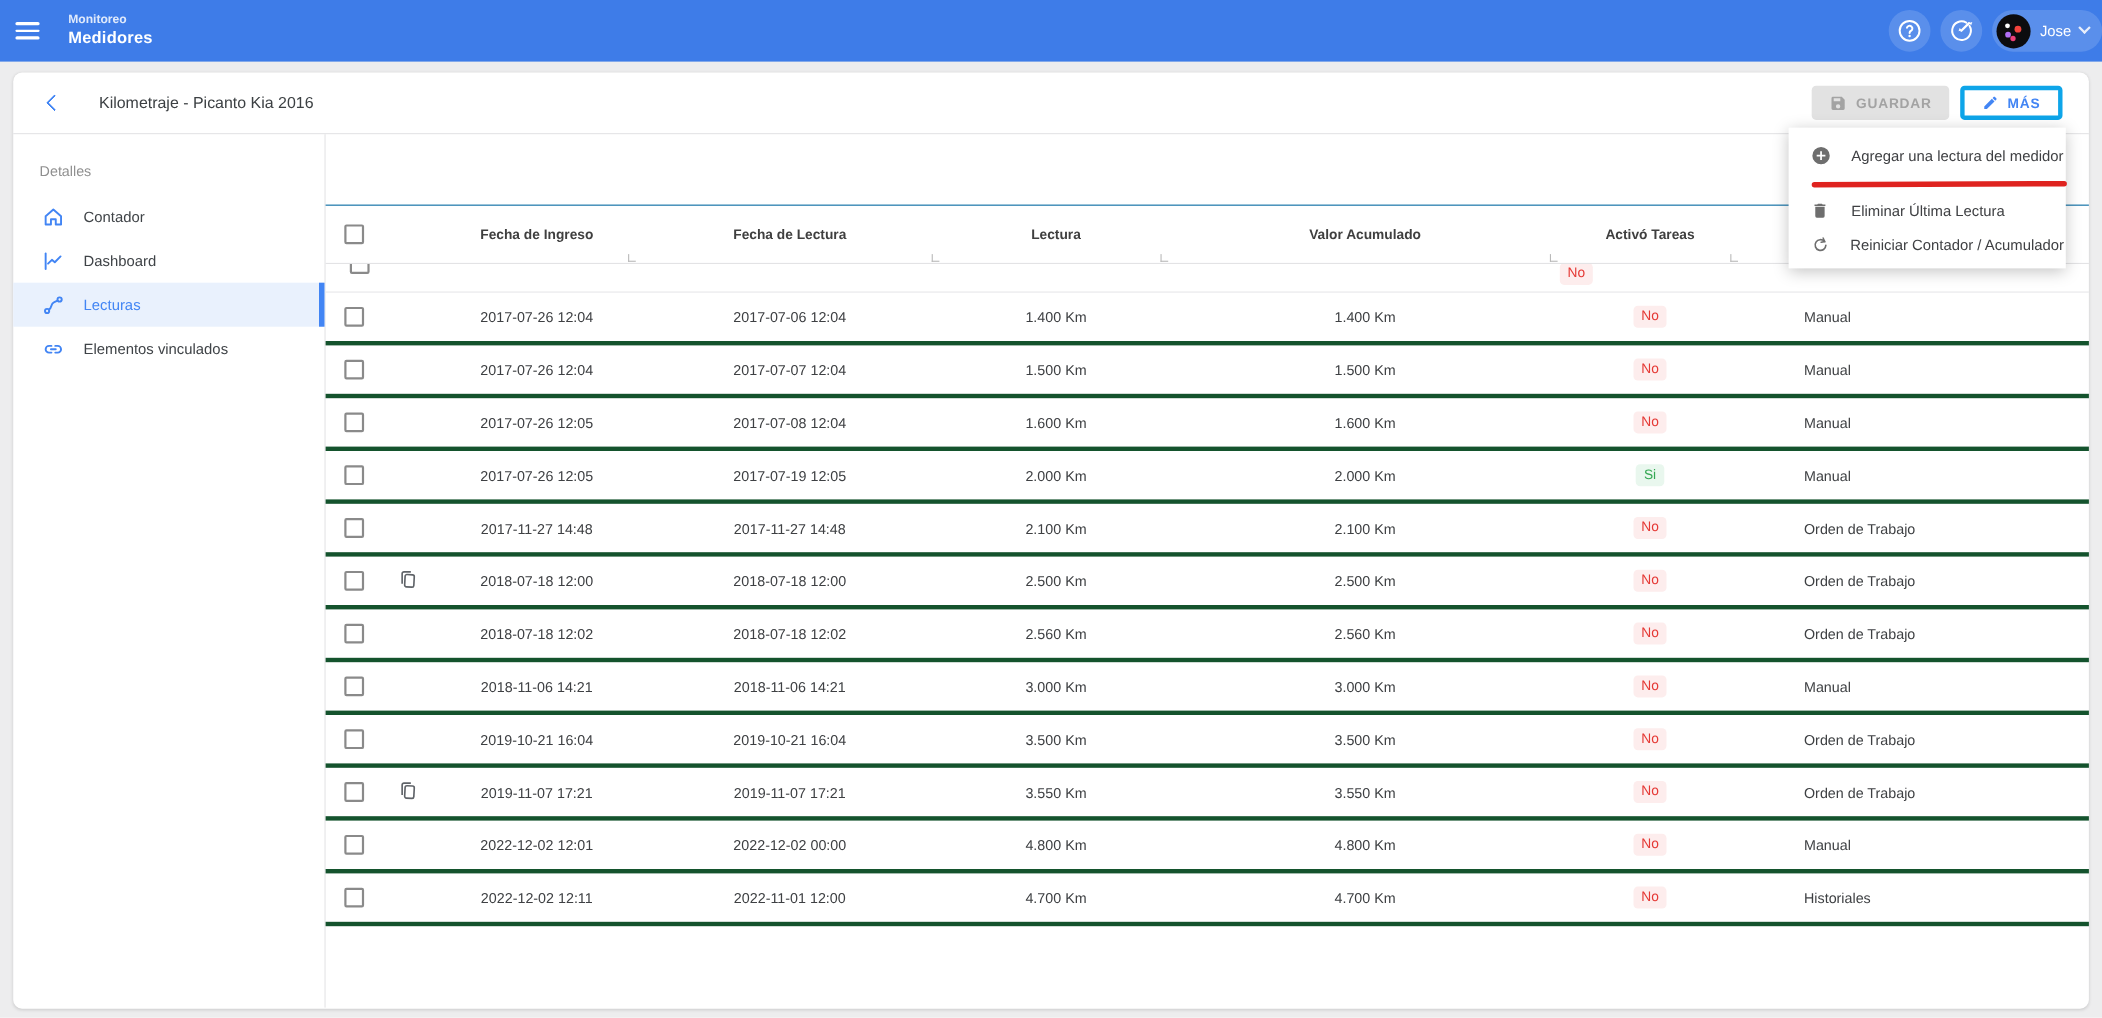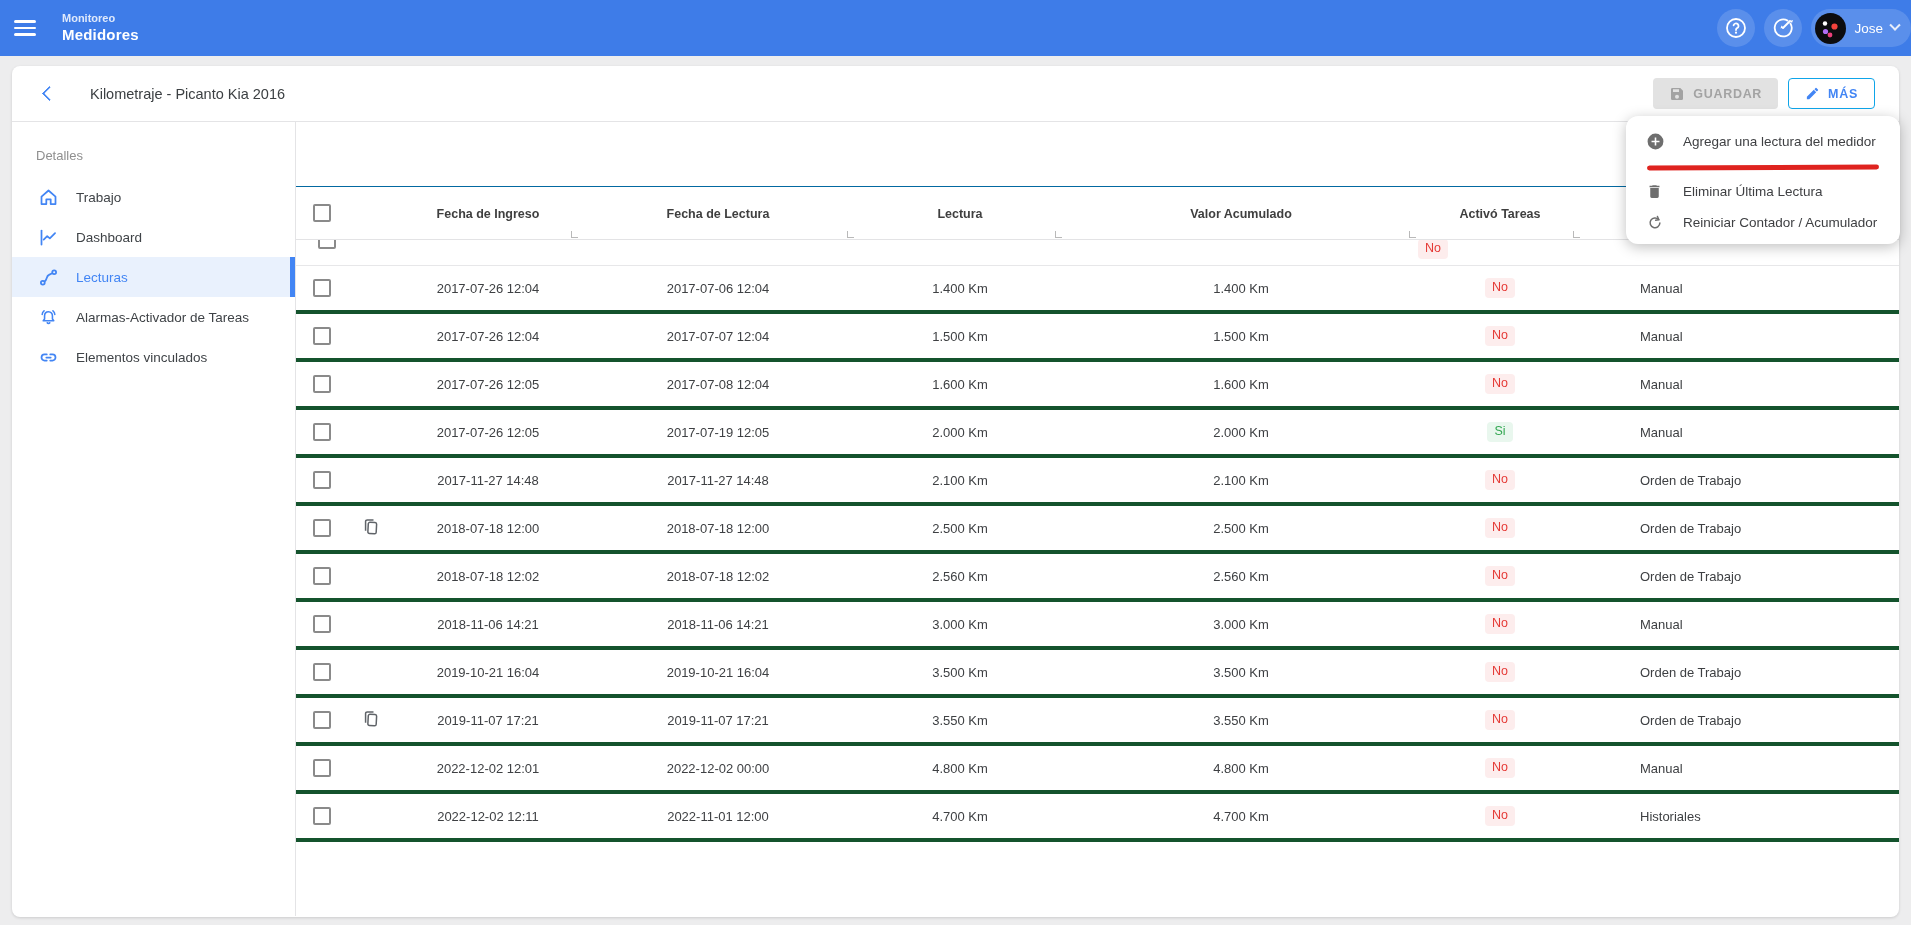--- a/index.html
+++ b/index.html
@@ -35,21 +35,21 @@
   .back-btn { width:34px; height:34px; border:none; background:transparent; cursor:pointer;
     display:flex; align-items:center; justify-content:center; }
   .back-btn i { width:11px; height:11px; border-left:2.5px solid var(--accent,#4285f4);
     border-bottom:2.5px solid var(--accent,#4285f4); transform:rotate(45deg); border-radius:1px; }
   .page-title { margin-left:24px; font-size:14.5px; color:#3c4043; }
   .title-actions { margin-left:auto; display:flex; gap:10px; }
   .btn { height:31px; border-radius:4px; font-size:12.5px; font-weight:bold; letter-spacing:.7px;
     display:inline-flex; align-items:center; gap:8px; padding:0 16px; cursor:pointer;
     font-family:"Liberation Sans", sans-serif; }
   .btn-save { background:#e2e2e2; color:#a3a3a3; border:none; }
-  .btn-mas { background:#fff; color:var(--accent,#4285f4); border:1px solid #0ea5e9; }
+  .btn-mas { background:#fff; color:var(--accent,#4285f4); border:4px solid #0ea5e9; }
 
   
   .content { display:flex; height:794px; }
   .sidebar { width:284px; border-right:1px solid #e4e4e6; padding-top:16px; }
   .side-section { color:#8f8f8f; font-size:13px; padding:10px 0 14px 24px; }
   .side-item { height:40px; display:flex; align-items:center; gap:16px; padding-left:26px;
     cursor:pointer; position:relative; }
   .si-icon { width:22px; height:22px; color:var(--accent,#4285f4); display:flex; align-items:center; }
   .si-label { font-size:13.5px; color:#3f4347; }
   .side-item.active { background:#e9f1fd; }
@@ -80,22 +80,22 @@
   .cell { font-size:13px; color:#3e4043; }
   .c-center { text-align:center; }
   .c-origin { padding-left:58px; text-align:left; }
   .badge { display:inline-block; font-size:12.5px; padding:3px 7px; border-radius:4px; line-height:1.1; }
   .badge.no { color:var(--badge-no,#e53935); background:var(--badge-no-bg,#fdeded); }
   .badge.si { color:var(--badge-si,#34a853); background:var(--badge-si-bg,#e9f7ee); }
   .copy-ic { width:22px; height:22px; color:#5f6368; display:none; cursor:pointer; }
   .trow.has-copy .copy-ic { display:flex; }
 
   
-  .dropdown { position:absolute; left:1626px; top:116px; width:274px; background:#fff;
-    border-radius:12px; box-shadow:0 3px 14px rgba(0,0,0,.25); padding:6px 0; z-index:30; }
+  .dropdown { position:absolute; left:1626px; top:116px; width:252px; background:#fff;
+    border-radius:0; box-shadow:0 3px 14px rgba(0,0,0,.25); padding:6px 0; z-index:30; }
   .menu-item { display:flex; align-items:center; gap:18px; padding:0 16px 0 20px; cursor:pointer; }
   .menu-item.tall { height:38px; }
   .menu-item.short { height:31px; }
   .mi-icon { width:19px; height:19px; color:#6e6e6e; display:flex; align-items:center; }
   .mi-label { font-size:13.5px; color:#3f4043; white-space:nowrap; }
   .annotation-gap { height:16px; position:relative; }
   .red-line { position:absolute; left:21px; top:5px; width:232px; height:5px; border-radius:3px;
     background:var(--annotation,#df231f); transform:rotate(-.25deg); }
 
   svg { display:block; }
@@ -179,21 +179,21 @@
 
     <div class="sidebar">
       <div class="side-section">Detalles</div>
 
       <div class="side-item">
         <span class="si-icon">
           <svg width="21" height="21" viewBox="0 0 24 24" fill="none" stroke="currentColor" stroke-width="2" stroke-linejoin="round">
             <path d="M4 11 L12 4 L20 11 V19.5 H14.5 V14 H9.5 V19.5 H4 Z"></path>
           </svg>
         </span>
-        <span class="si-label">Trabajo</span>
+        <span class="si-label">Contador</span>
       </div>
 
       <div class="side-item">
         <span class="si-icon">
           <svg width="21" height="21" viewBox="0 0 24 24" fill="none" stroke="currentColor" stroke-width="2" stroke-linecap="round" stroke-linejoin="round">
             <path d="M4 4 V20"></path>
             <path d="M6.5 14.5 L10.5 10.5 L13.5 13 L19.5 7"></path>
           </svg>
         </span>
         <span class="si-label">Dashboard</span>
@@ -203,31 +203,20 @@
         <span class="si-icon">
           <svg width="21" height="21" viewBox="0 0 24 24" fill="none" stroke="currentColor" stroke-width="2" stroke-linecap="round">
             <circle cx="5.5" cy="18" r="2.2"></circle>
             <circle cx="18.5" cy="6" r="2.2"></circle>
             <path d="M7.5 16.5 C11 14.5, 9 10.5, 12.5 9 L16.3 7.2"></path>
           </svg>
         </span>
         <span class="si-label">Lecturas</span>
       </div>
 
-      <div class="side-item">
-        <span class="si-icon">
-          <svg width="21" height="21" viewBox="0 0 24 24" fill="none" stroke="currentColor" stroke-width="1.8" stroke-linecap="round" stroke-linejoin="round">
-            <path d="M12 5.5 C9 5.5 7.5 7.8 7.5 10.4 V13.8 L6 15.8 H18 L16.5 13.8 V10.4 C16.5 7.8 15 5.5 12 5.5 Z"></path>
-            <path d="M10.6 18 a1.6 1.6 0 0 0 2.8 0"></path>
-            <path d="M4.8 8.5 C4.8 6.8 5.6 5.4 6.9 4.4"></path>
-            <path d="M19.2 8.5 C19.2 6.8 18.4 5.4 17.1 4.4"></path>
-          </svg>
-        </span>
-        <span class="si-label">Alarmas-Activador de Tareas</span>
-      </div>
 
       <div class="side-item">
         <span class="si-icon">
           <svg width="21" height="21" viewBox="0 0 24 24" fill="none" stroke="currentColor" stroke-width="2" stroke-linecap="round">
             <path d="M9.5 12 H14.5"></path>
             <path d="M10 8.5 H7.5 a3.5 3.5 0 0 0 0 7 H10"></path>
             <path d="M14 8.5 H16.5 a3.5 3.5 0 0 1 0 7 H14"></path>
           </svg>
         </span>
         <span class="si-label">Elementos vinculados</span>

